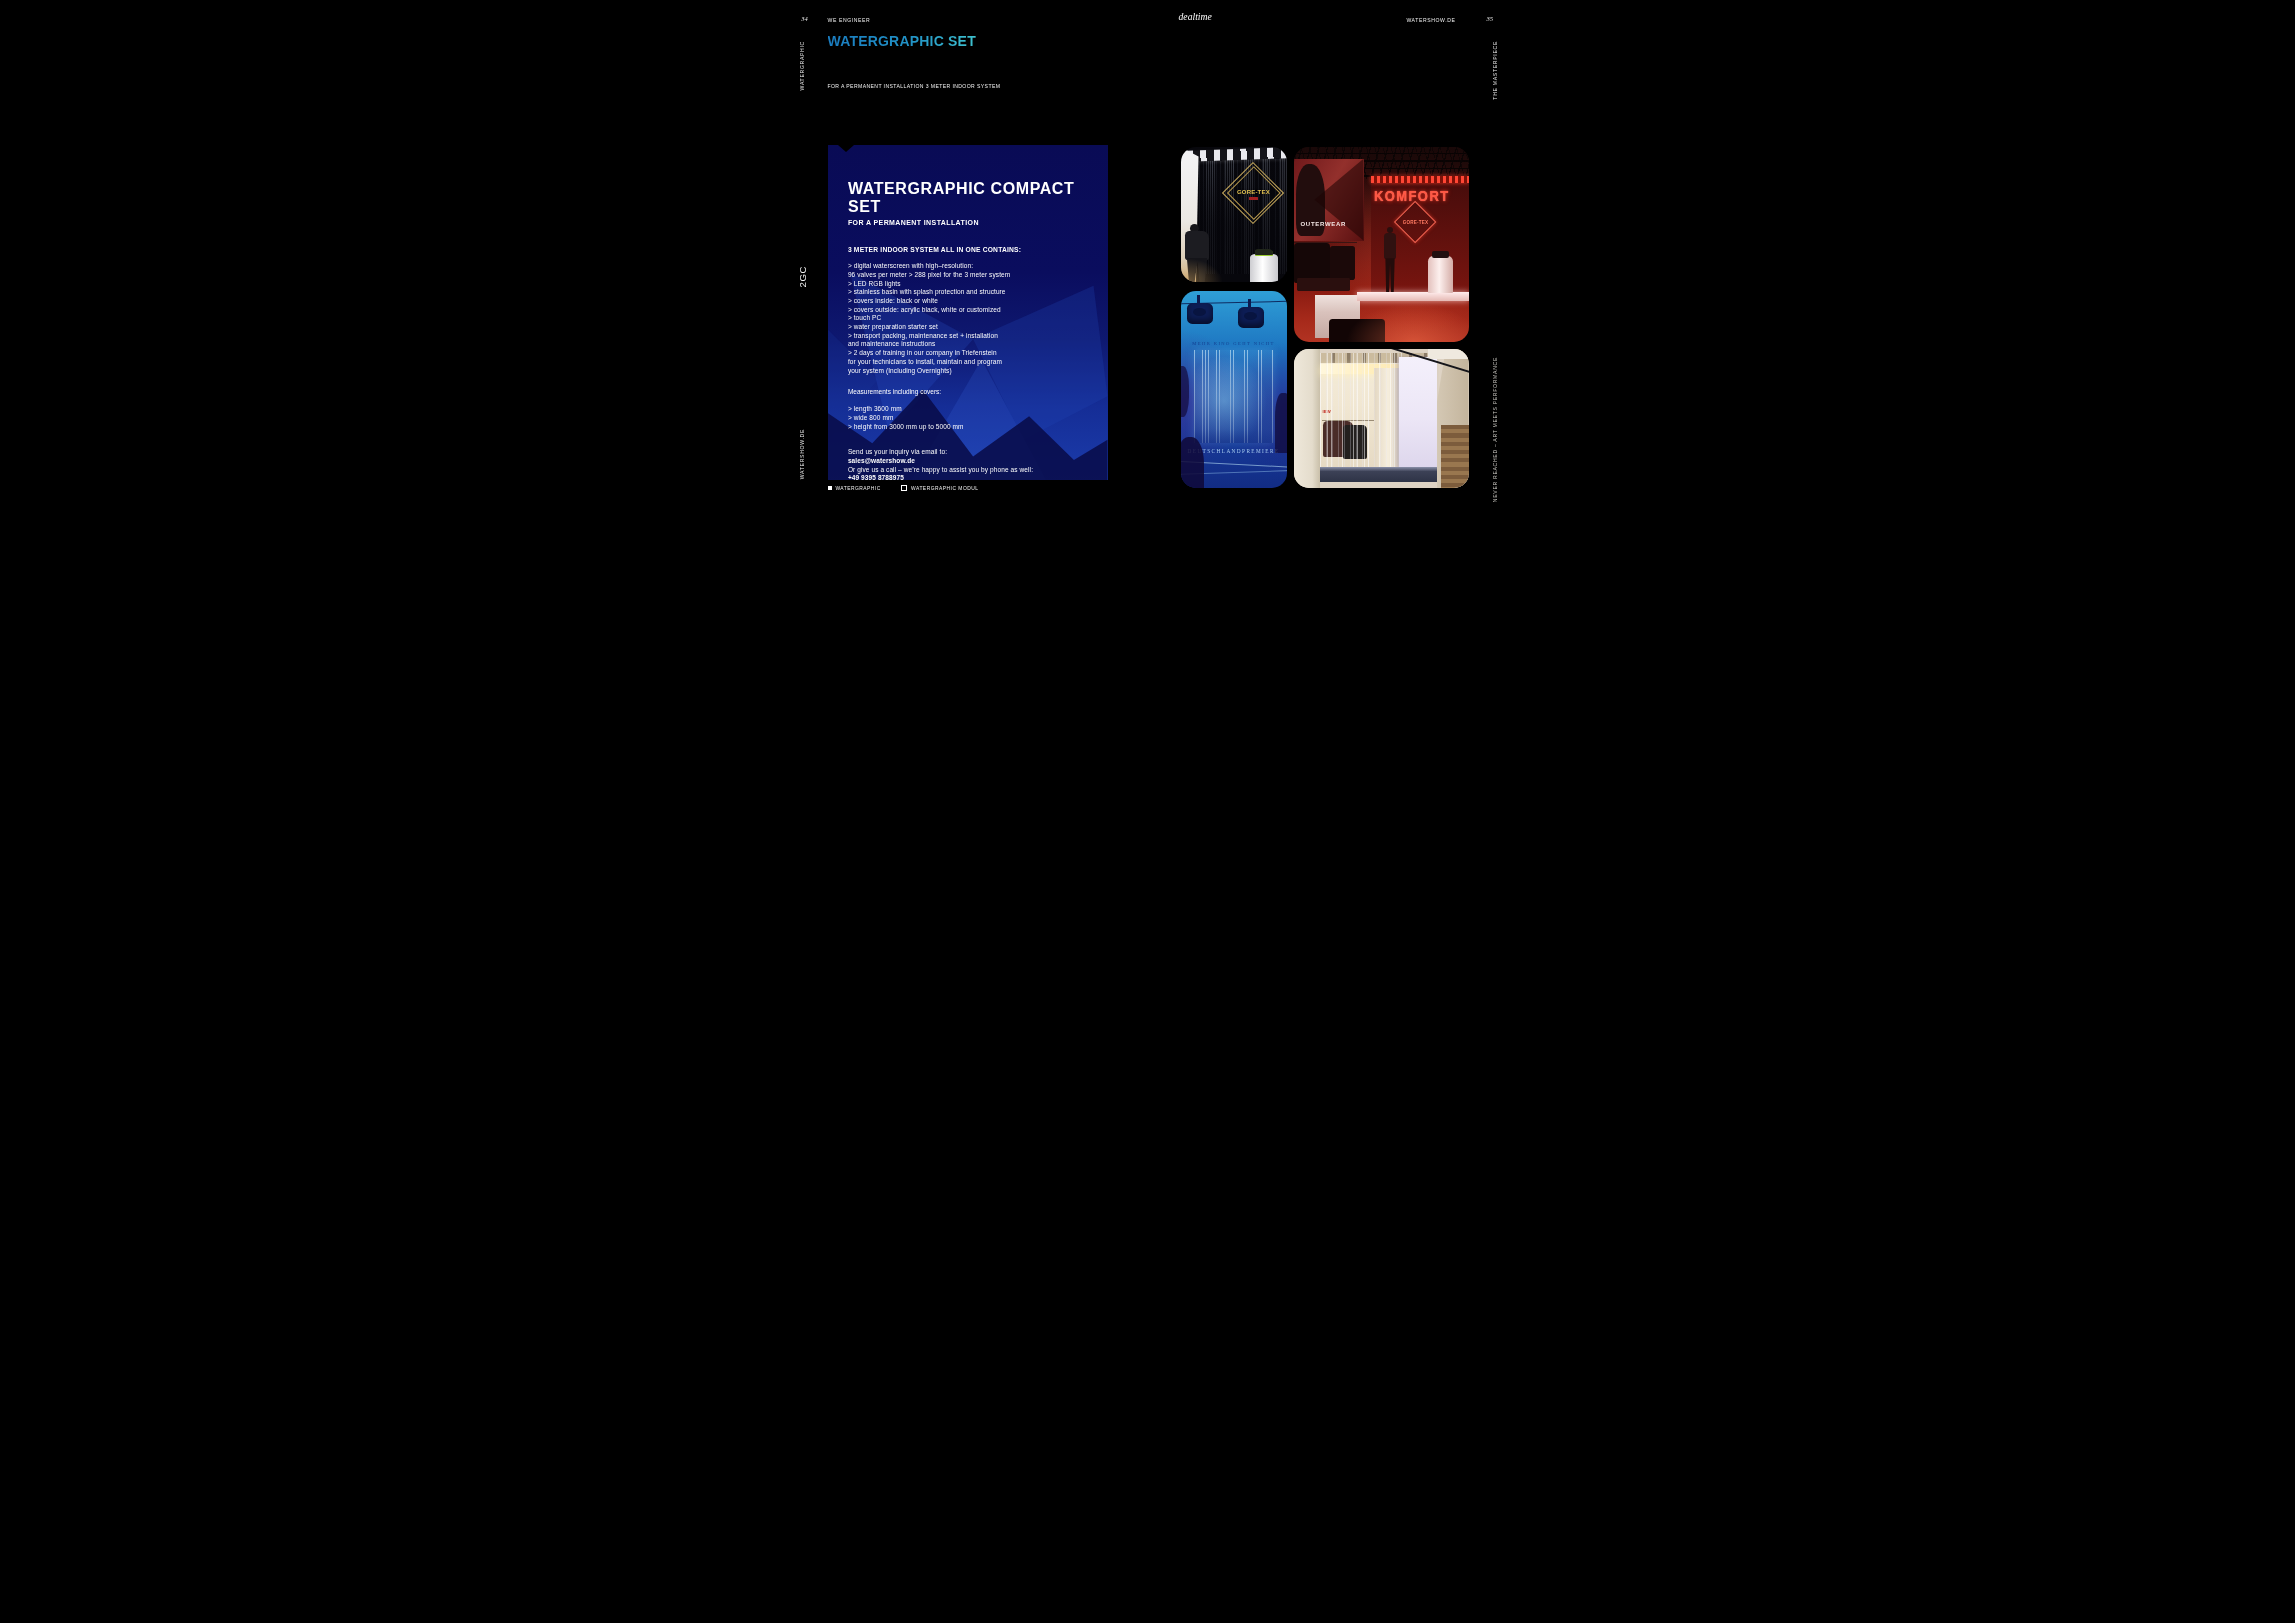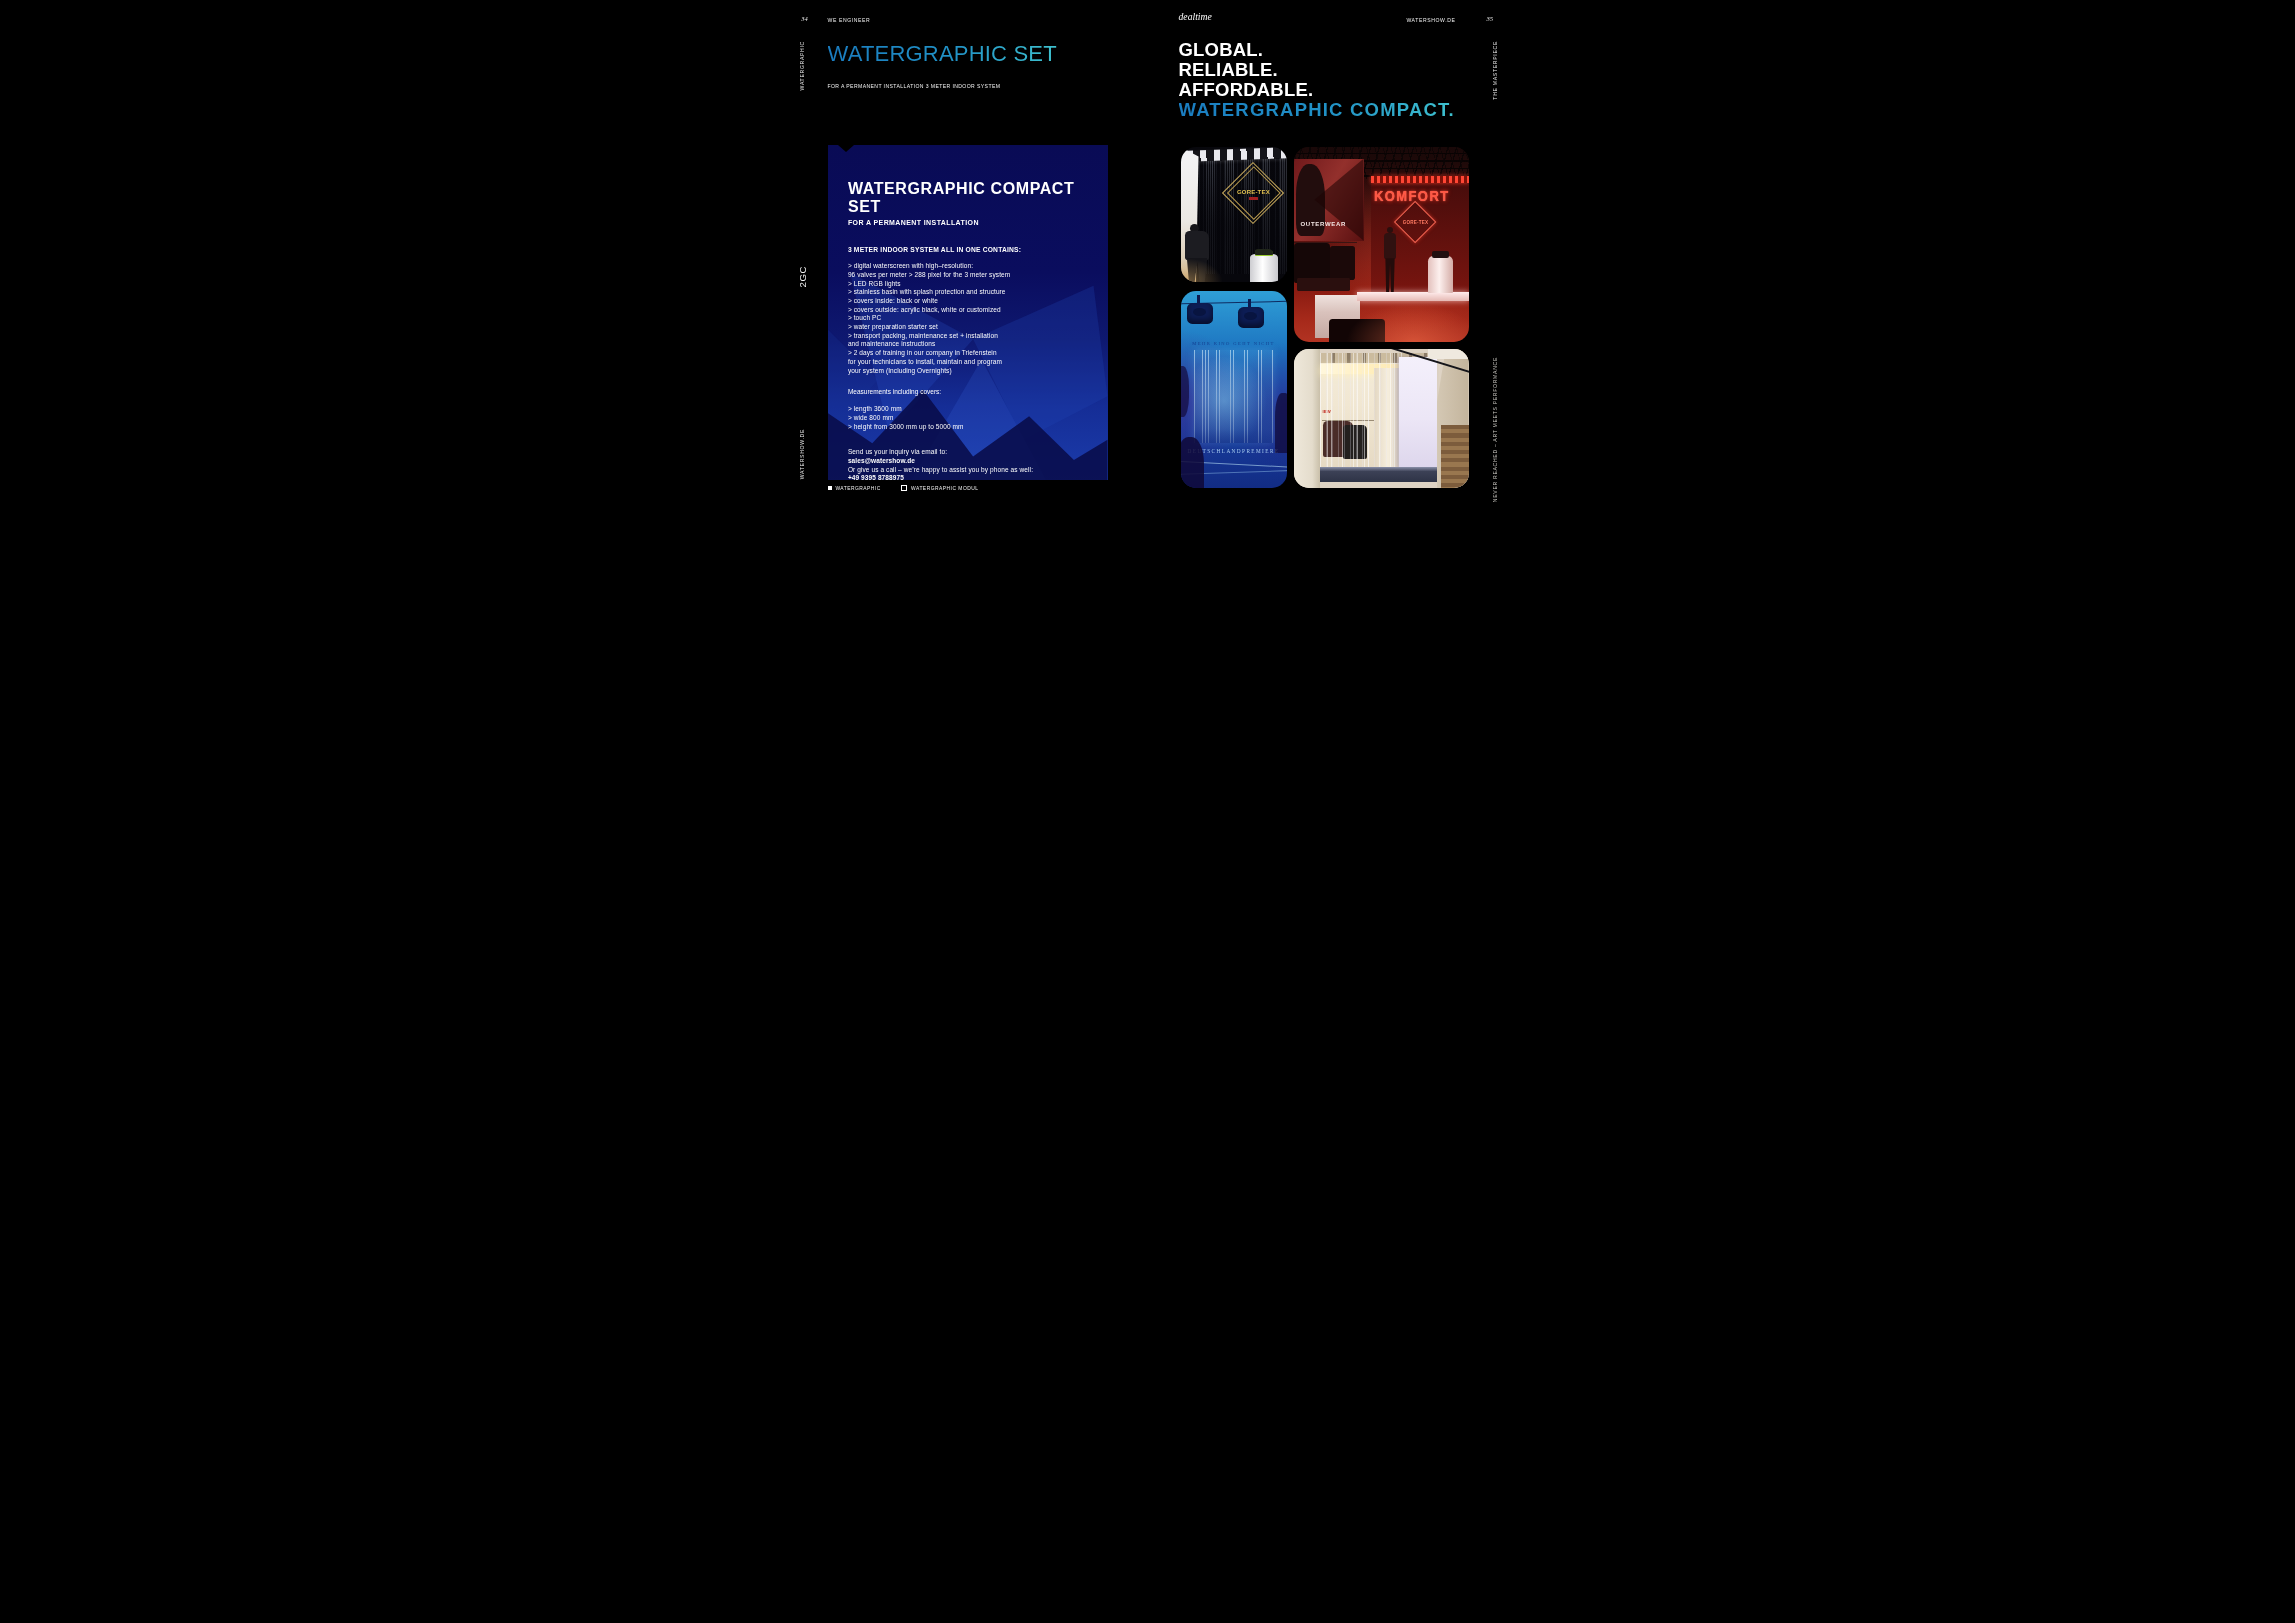--- a/index.html
+++ b/index.html
@@ -11,21 +11,21 @@
   .hdr-label{position:absolute;top:16.7px;font-size:5.1px;letter-spacing:0.6px;color:#f0f0f0;}
   .brand{position:absolute;left:394px;top:11px;font-family:"Liberation Serif",serif;font-style:italic;font-size:9.7px;color:#fff;}
 
   
   .vt{writing-mode:vertical-rl;transform:rotate(180deg);white-space:nowrap;}
   .v-side{position:absolute;font-size:5.1px;letter-spacing:0.7px;color:#e9e9e9;}
   .v-2gc{position:absolute;font-size:9.7px;letter-spacing:0.5px;color:#f4f4f4;}
   .v-never{color:#c9c7c1;}
 
   
-  .title{position:absolute;left:43px;top:41px;font-size:22px;font-weight:normal;letter-spacing:0.2px;}
+  .title{position:absolute;left:43px;top:33px;font-size:14px;font-weight:bold;letter-spacing:0.2px;}
   .grad-text{color:#1f8ac0;}
   @supports ((-webkit-background-clip:text) or (background-clip:text)){
     .grad-text{background:linear-gradient(90deg,#1a7cc0 0%,#2192c6 55%,#3fc2cf 100%);
       -webkit-background-clip:text;background-clip:text;color:transparent;}
   }
   .subtitle{position:absolute;left:43px;top:83px;font-size:5.1px;letter-spacing:0.4px;color:#f2f2f2;}
 
   
   .panel{position:absolute;left:43px;top:145px;width:280px;height:335px;overflow:hidden;
      background:linear-gradient(180deg,#090b55 0%,#0a0d5e 38%,#0e1870 58%,#152d96 78%,#1b3cab 100%);}
@@ -279,26 +279,20 @@
     <div class="legend-item">
       <span class="sq sq-filled"></span>
       <span>WATERGRAPHIC</span>
     </div>
     <div class="legend-item">
       <span class="sq sq-outline"></span>
       <span>WATERGRAPHIC MODUL</span>
     </div>
   </div>
 
-  <div class="headline">
-    <div>GLOBAL.</div>
-    <div>RELIABLE.</div>
-    <div>AFFORDABLE.</div>
-    <div class="grad-text accent">WATERGRAPHIC COMPACT.</div>
-  </div>
 
   <div class="photo photoA">
     <div class="pA-streaks"></div>
     <div class="pA-fade"></div>
     <div class="pA-ceiling"></div>
     <div class="pA-wall"></div>
     <div class="pA-diamond">
       <div class="pA-diamond-outer"></div>
       <div class="pA-diamond-inner"></div>
       <div class="pA-logo-text">GORE-TEX</div>

